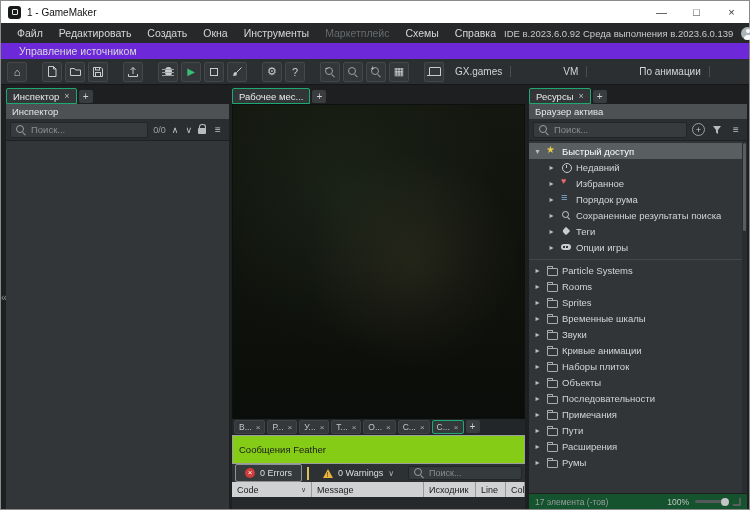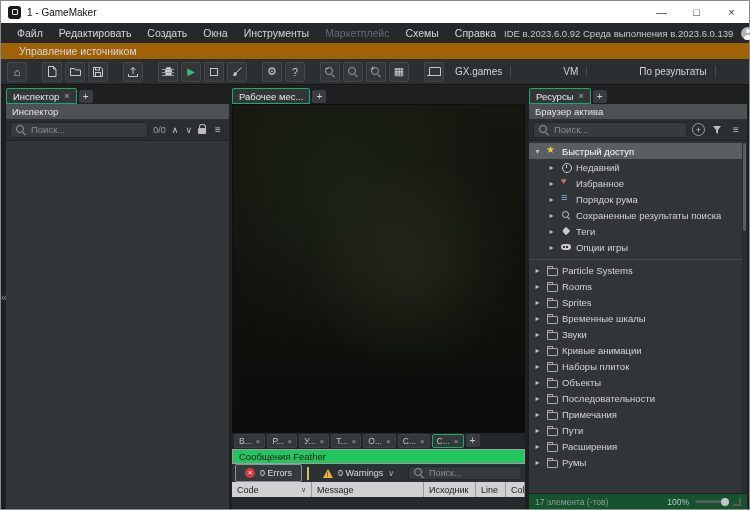--- a/index.html
+++ b/index.html
@@ -17,21 +17,21 @@
 
   
   .menubar { height:20px; background:#26282a; display:flex; align-items:center; padding:0 8px; }
   .menu-items { display:flex; align-items:center; }
   .menu-item { color:#d5d7d8; font-size:10.5px; padding:0 8px; white-space:nowrap; }
   .menu-item.disabled { color:#676b6e; }
   .version-info { margin-left:auto; color:#c8cacb; font-size:9.5px; margin-right:8px; white-space:nowrap; }
   .avatar { width:13px; height:13px; border-radius:50%; background:#aeb5b9; position:relative; overflow:hidden; flex:0 0 auto; margin-right:7px; }
   .avatar::before { content:''; position:absolute; top:2.5px; left:4.5px; width:4px; height:4px; border-radius:50%; background:#fdfdfd; }
   .avatar::after { content:''; position:absolute; top:8px; left:2.5px; width:8px; height:6px; border-radius:4px 4px 0 0; background:#fdfdfd; }
-  .menubar2 { height:16px; background:#a16207; display:flex; align-items:center; padding:0 10px; }
+  .menubar2 { height:16px; background:#6d28d9; display:flex; align-items:center; padding:0 10px; }
 
   
   .toolbar { height:26px; background:#2c2f31; display:flex; align-items:center; padding:0 6px; gap:3px; border-bottom:1px solid #141617; }
   .tbtn { width:20px; height:20px; border:1px solid #45484b; background:#33373a; border-radius:2px; display:flex; align-items:center; justify-content:center; color:#c9cbcc; font-size:11px; position:relative; flex:0 0 auto; }
   .tsep { width:9px; flex:0 0 auto; }
   .play-g { color:#38bd76; font-size:10px; }
   .stop-ico { width:8px; height:8px; border:1.3px solid #c9cbcc; }
   .bug-ico { width:7px; height:9px; background:#c9cbcc; border-radius:4px/5px; position:relative; }
   .bug-ico::before { content:''; position:absolute; left:-2.5px; top:1.5px; width:12px; height:1px; background:#9da0a2; box-shadow:0 3px 0 #9da0a2, 0 6px 0 #9da0a2; }
   .laptop-ico { position:relative; width:14px; height:11px; }
@@ -80,21 +80,21 @@
       radial-gradient(circle at 62% 50%, rgba(100,88,58,0.20), transparent 45%),
       radial-gradient(circle at 38% 28%, rgba(58,80,54,0.22), transparent 55%),
       linear-gradient(#14170f, #0b0d0a); }
 
   
   .otabs { height:16px; display:flex; align-items:center; gap:2px; background:#232629; padding:0 2px; }
   .otabs-list { display:flex; align-items:center; gap:2px; }
   .otab { height:14px; display:flex; align-items:center; gap:4px; padding:0 4px; background:#34383a; color:#c4c6c7; font-size:8.5px; border-radius:2px; border:1px solid #3f4346; white-space:nowrap; }
   .otab.active { border-color:#1fa86f; }
   .otab .x { color:#a9abac; font-size:8px; }
-  .feather-bar { height:15px; background:#22c55e; border:1px solid #9c9ea0; color:#1c1c1c; font-size:9.5px; display:flex; align-items:center; padding:0 6px; }
+  .feather-bar { height:29px; background:#84cc16; border:1px solid #9c9ea0; color:#1c1c1c; font-size:9.5px; display:flex; align-items:center; padding:0 6px; }
   .status-row { height:18px; background:#2d3133; display:flex; align-items:center; padding:0 3px; gap:5px; }
   .err-btn, .warn-btn { height:14px; display:flex; align-items:center; gap:5px; padding:8px 9px; color:#dedfe0; font-size:9px; border-radius:2px; flex:0 0 auto; white-space:nowrap; }
   .err-btn { border:1px solid #8f9193; background:#353a3c; }
   .err-ico { width:10px; height:10px; border-radius:50%; background:#d23b3b; position:relative; flex:0 0 auto; }
   .err-ico::before { content:'×'; position:absolute; left:0; top:-0.5px; width:10px; text-align:center; color:#fff; font-size:8px; line-height:10px; }
   .vline { width:2px; height:13px; background:#d9c05a; flex:0 0 auto; }
   .warn-ico { width:0; height:0; border-left:5px solid transparent; border-right:5px solid transparent; border-bottom:9px solid #e8b33a; position:relative; flex:0 0 auto; }
   .warn-ico::after { content:'!'; position:absolute; left:-1.5px; top:2px; font-size:6.5px; color:#2a2a2a; }
   .warn-caret { color:#aeb0b1; font-size:8px; }
   .out-search { flex:1; height:14px; background:#353a3c; border:1px solid #232628; display:flex; align-items:center; gap:4px; padding:0 4px; border-radius:2px; min-width:0; }
@@ -235,21 +235,21 @@
       </span>
     <span class="tbtn">▦</span>
     <span class="tsep"></span>
     <span class="tbtn">
         <span class="laptop-ico"></span>
       </span>
 
     <div class="target-bar">
       <span class="target-seg">GX.games</span>
       <span class="target-seg">VM</span>
-      <span class="target-seg">По результаты</span>
+      <span class="target-seg">По анимации</span>
       <span class="target-seg">Default</span>
       <span class="target-gear">⚙</span>
     </div>
   </div>
 
   <div class="main">
 
     <span class="collapse-btn">«</span>
 
     <div class="panel" id="left-panel">

